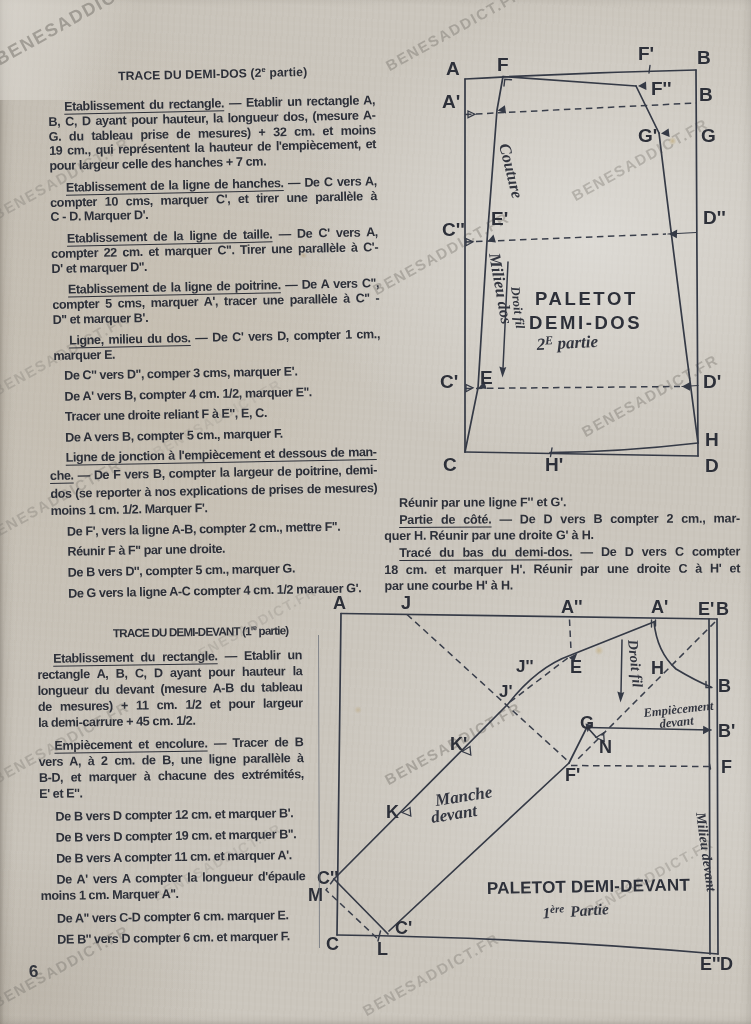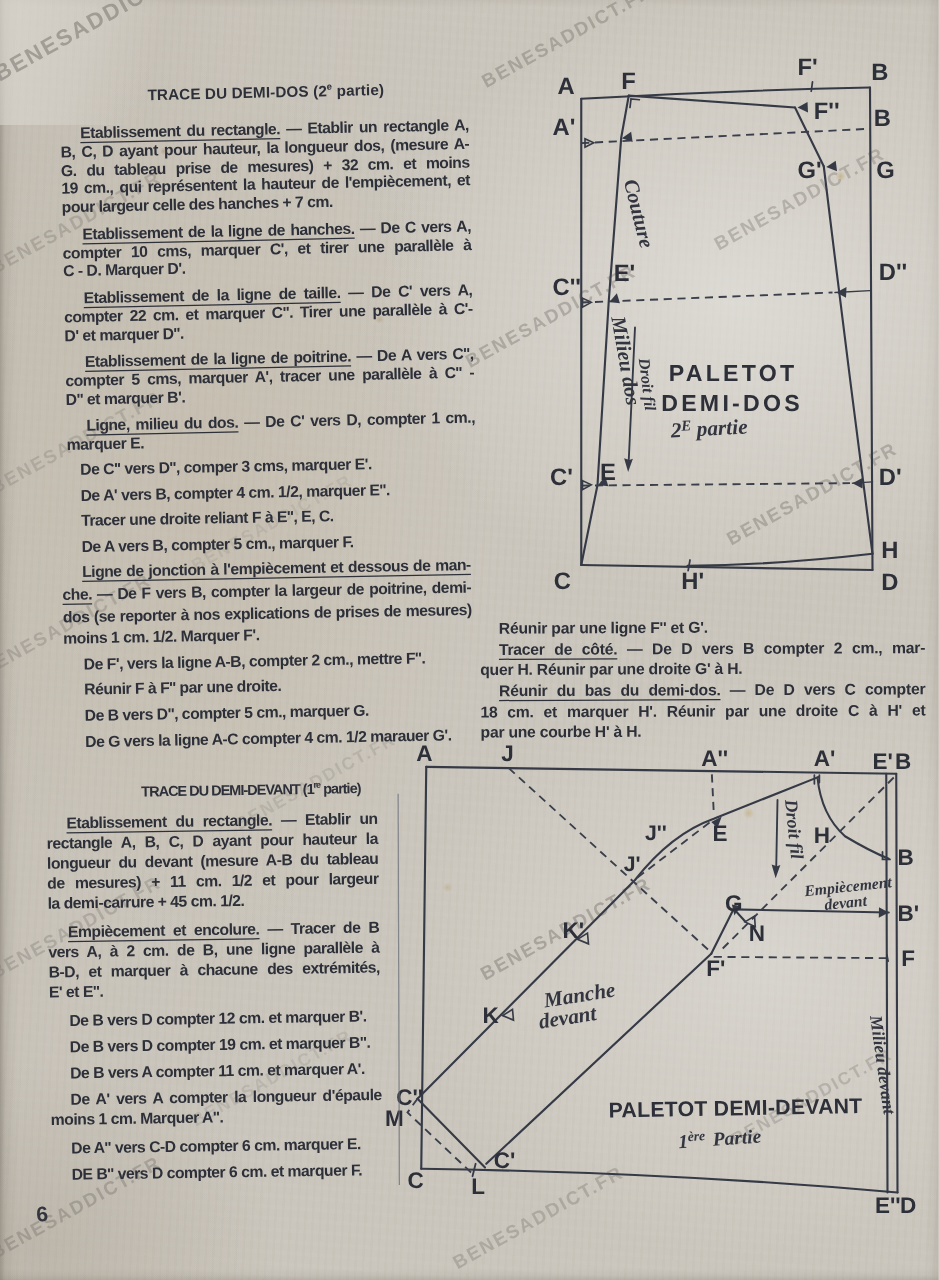--- a/index.html
+++ b/index.html
@@ -89,23 +89,23 @@
 <div class="j"><u>che.</u> — De F vers B, compter la largeur de poitrine, demi-</div>
 <div class="j">dos (se reporter à nos explications de prises de mesures)</div>
 <div class="l gp2">moins 1 cm. 1/2. Marquer F'.</div>
 <div class="l gp2"><span class="in"></span>De F', vers la ligne A-B, compter 2 cm., mettre F''.</div>
 <div class="l gp2"><span class="in"></span>Réunir F à F'' par une droite.</div>
 <div class="l gp2"><span class="in"></span>De B vers D'', compter 5 cm., marquer G.</div>
 <div class="l"><span class="in"></span>De G vers la ligne A-C compter 4 cm. 1/2 marauer G'.</div>
 </div>
 <div class="txt" id="blkB" style="left:384px;top:495px;width:356px;font-size:12.6px;line-height:16.4px;letter-spacing:-0.2px;transform:rotate(-0.25deg);transform-origin:0 0;">
 <div class="l" style="margin-bottom:0.5px"><span class="in2"></span>Réunir par une ligne F'' et G'.</div>
-<div class="j"><span class="in2"></span><u>Tracer de côté.</u> — De D vers B compter 2 cm., mar-</div>
+<div class="j"><span class="in2"></span><u>Partie de côté.</u> — De D vers B compter 2 cm., mar-</div>
 <div class="l" style="margin-bottom:0.5px">quer H. Réunir par une droite G' à H.</div>
-<div class="j"><span class="in2"></span><u>Réunir du bas du demi-dos.</u> — De D vers C compter</div>
+<div class="j"><span class="in2"></span><u>Tracé du bas du demi-dos.</u> — De D vers C compter</div>
 <div class="j">18 cm. et marquer H'. Réunir par une droite C à H' et</div>
 <div class="l">par une courbe H' à H.</div>
 </div>
 <div class="hd" style="left:113px;top:624px;font-size:11.6px;letter-spacing:-0.8px;transform:rotate(-0.9deg)">TRACE DU DEMI-DEVANT (1<sup>re</sup> partie)</div>
 <div class="txt" id="blkC" style="left:37px;top:651px;width:265px;font-size:12.6px;line-height:16px;letter-spacing:-0.4px;transform:rotate(-0.85deg);transform-origin:0 0;">
 <div class="j"><span class="in"></span><u>Etablissement du rectangle.</u> — Etablir un</div>
 <div class="j">rectangle A, B, C, D ayant pour hauteur la</div>
 <div class="j">longueur du devant (mesure A-B du tableau</div>
 <div class="j">de mesures) + 11 cm. 1/2 et pour largeur</div>
 <div class="l gap">la demi-carrure + 45 cm. 1/2.</div>

